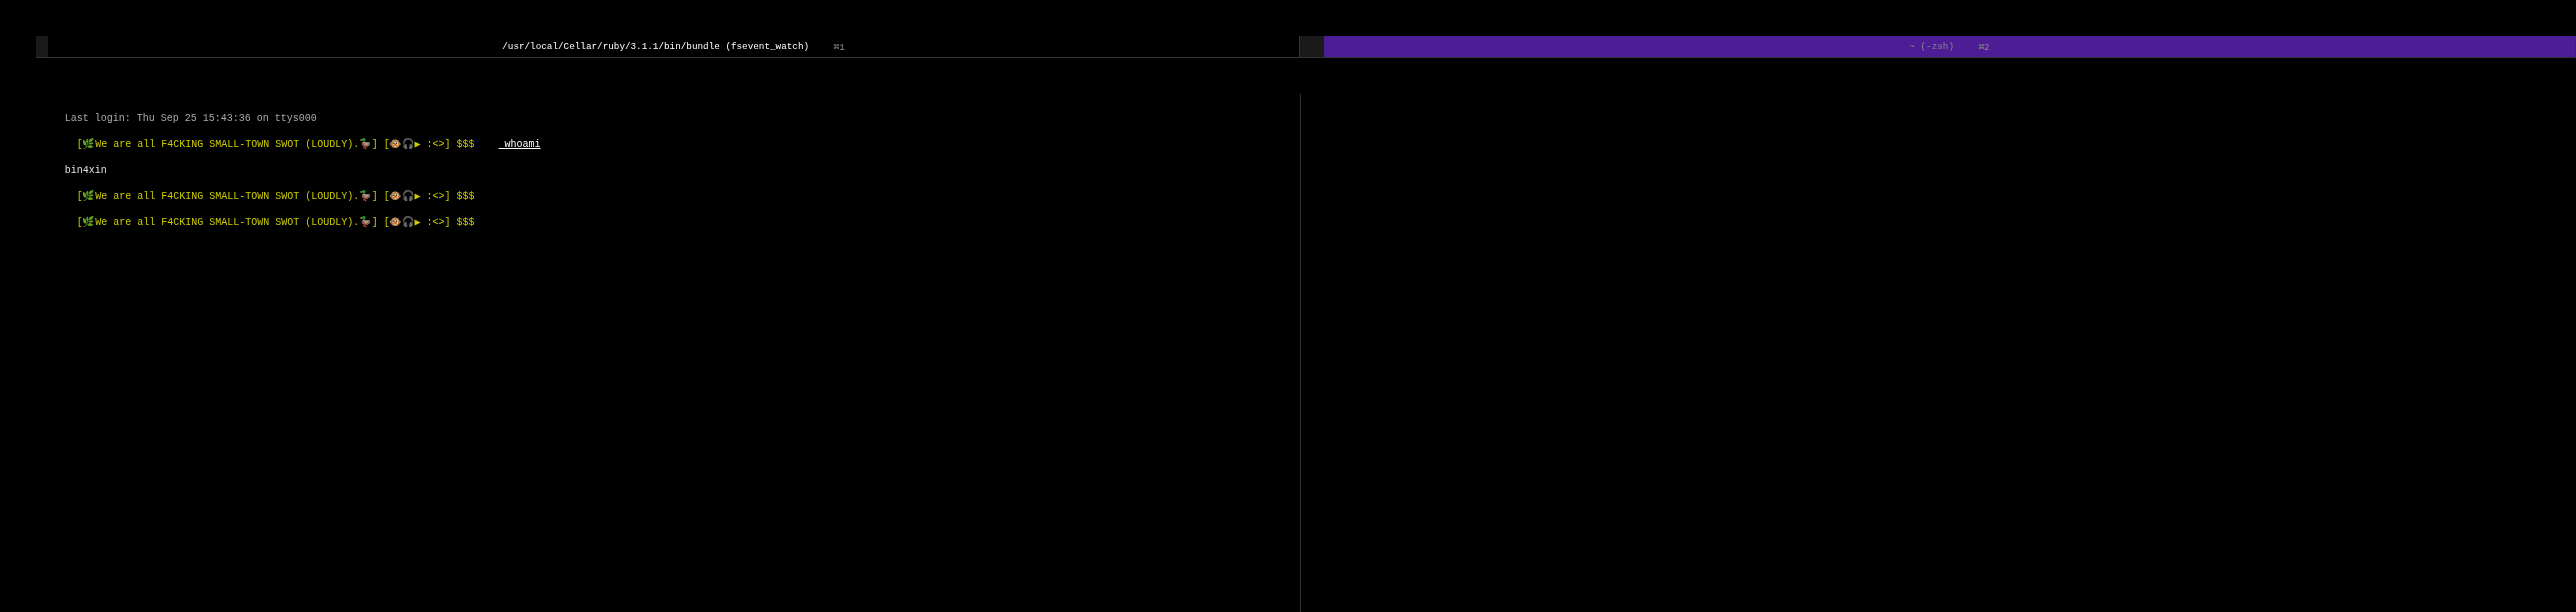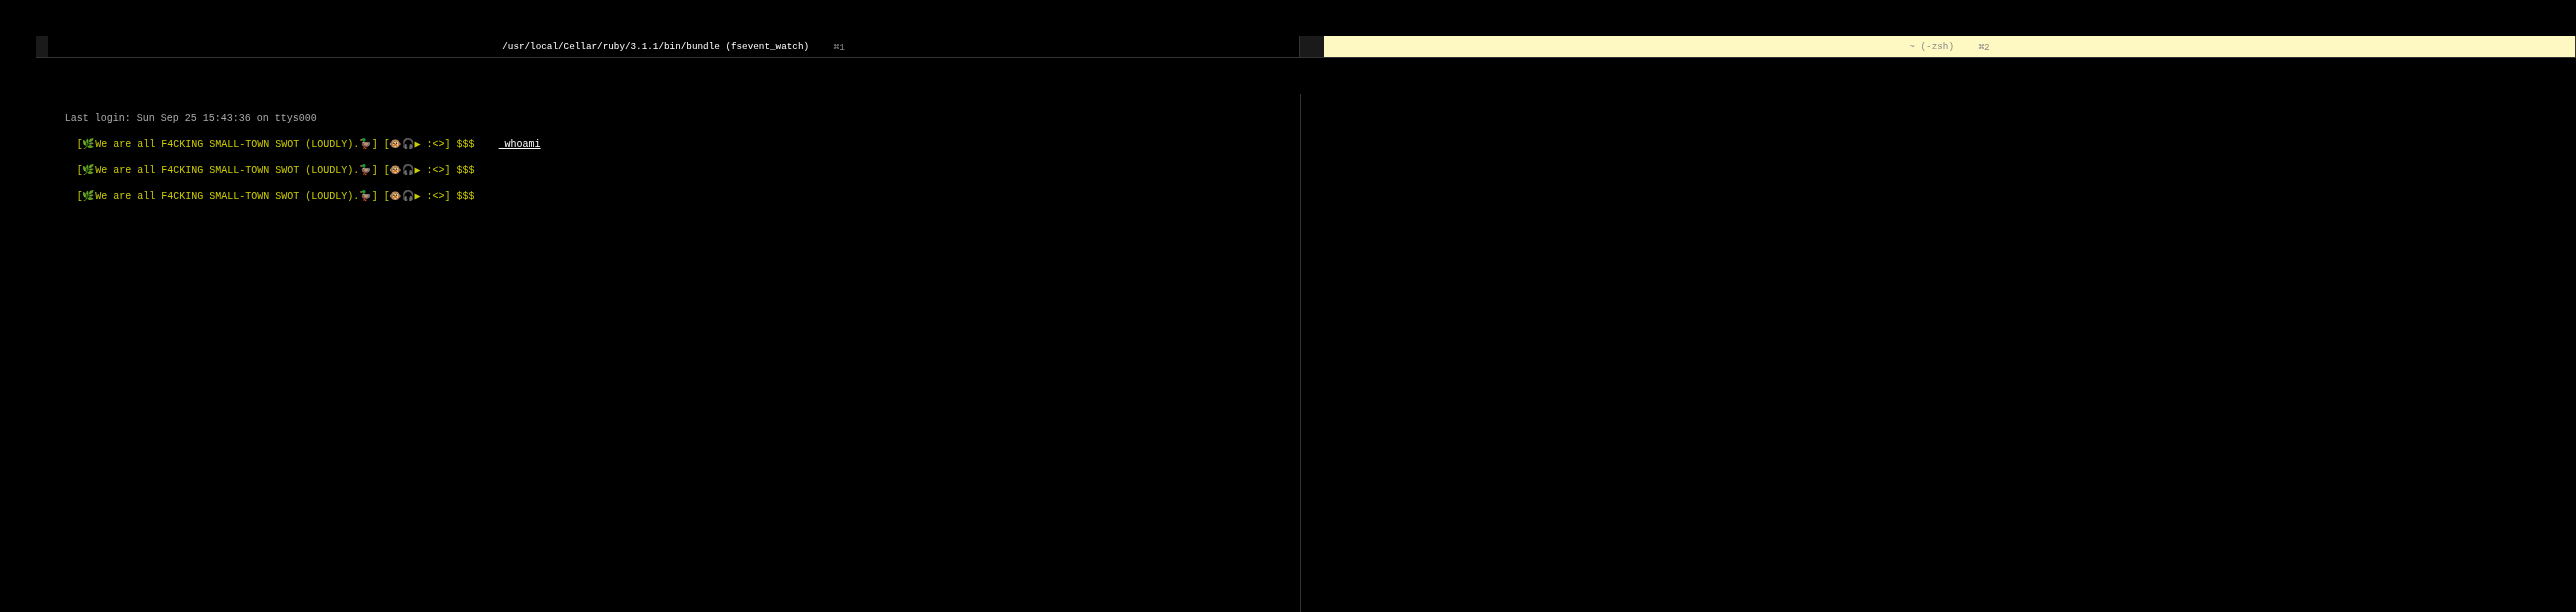--- a/index.html
+++ b/index.html
@@ -43,21 +43,21 @@
       min-width: 156px;
       flex: 1;
     }
 
     .tab.active {
       background: #000;
       color: #fff;
     }
 
     .tab.inactive {
-      background: #fef9c3;
+      background: #4c1d95;
       color: #888;
     }
 
     .terminal-container {
       display: flex;
       flex: 1;
       overflow: hidden;
     }
 
     .terminal-pane {
@@ -87,21 +87,22 @@
     <span style="margin-left: 12.5px; color: #888;">⌘1</span>
   </div>
   <div class="tab inactive">
     <span>~ (-zsh)</span>
     <span style="margin-left: 12.5px; color: #888;">⌘2</span>
   </div>
 </div>
 
 <div class="terminal-container">
   <div class="terminal-pane" id="pane1">
-  <div class="terminal-line" style="color: rgb(170, 170, 170);">Last login: Sun Sep 25 15:43:36 on ttys000</div>
+  <div class="terminal-line" style="color: rgb(170, 170, 170);">Last login: Thu Sep 25 15:43:36 on ttys000</div>
       <div class="terminal-line"><span style="color: rgb(204, 204, 0);">[🌿We are all F4CKING SMALL-TOWN SWOT (LOUDLY).🦆] [🐵🎧▶ :&lt;&gt;] $$$</span><span style="color: rgb(255, 255, 255); text-decoration: underline;"> whoami</span></div>
+      <div class="terminal-line" style="color: rgb(224, 224, 224);">bin4xin</div>
       <div class="terminal-line"><span style="color: rgb(204, 204, 0);">[🌿We are all F4CKING SMALL-TOWN SWOT (LOUDLY).🦆] [🐵🎧▶ :&lt;&gt;] $$$</span></div>
       <div class="terminal-line"><span style="color: rgb(204, 204, 0);">[🌿We are all F4CKING SMALL-TOWN SWOT (LOUDLY).🦆] [🐵🎧▶ :&lt;&gt;] $$$</span></div>
     </div>
   <div class="terminal-pane" id="pane2">
   </div>
 </div>
 
 
 </body></html>

